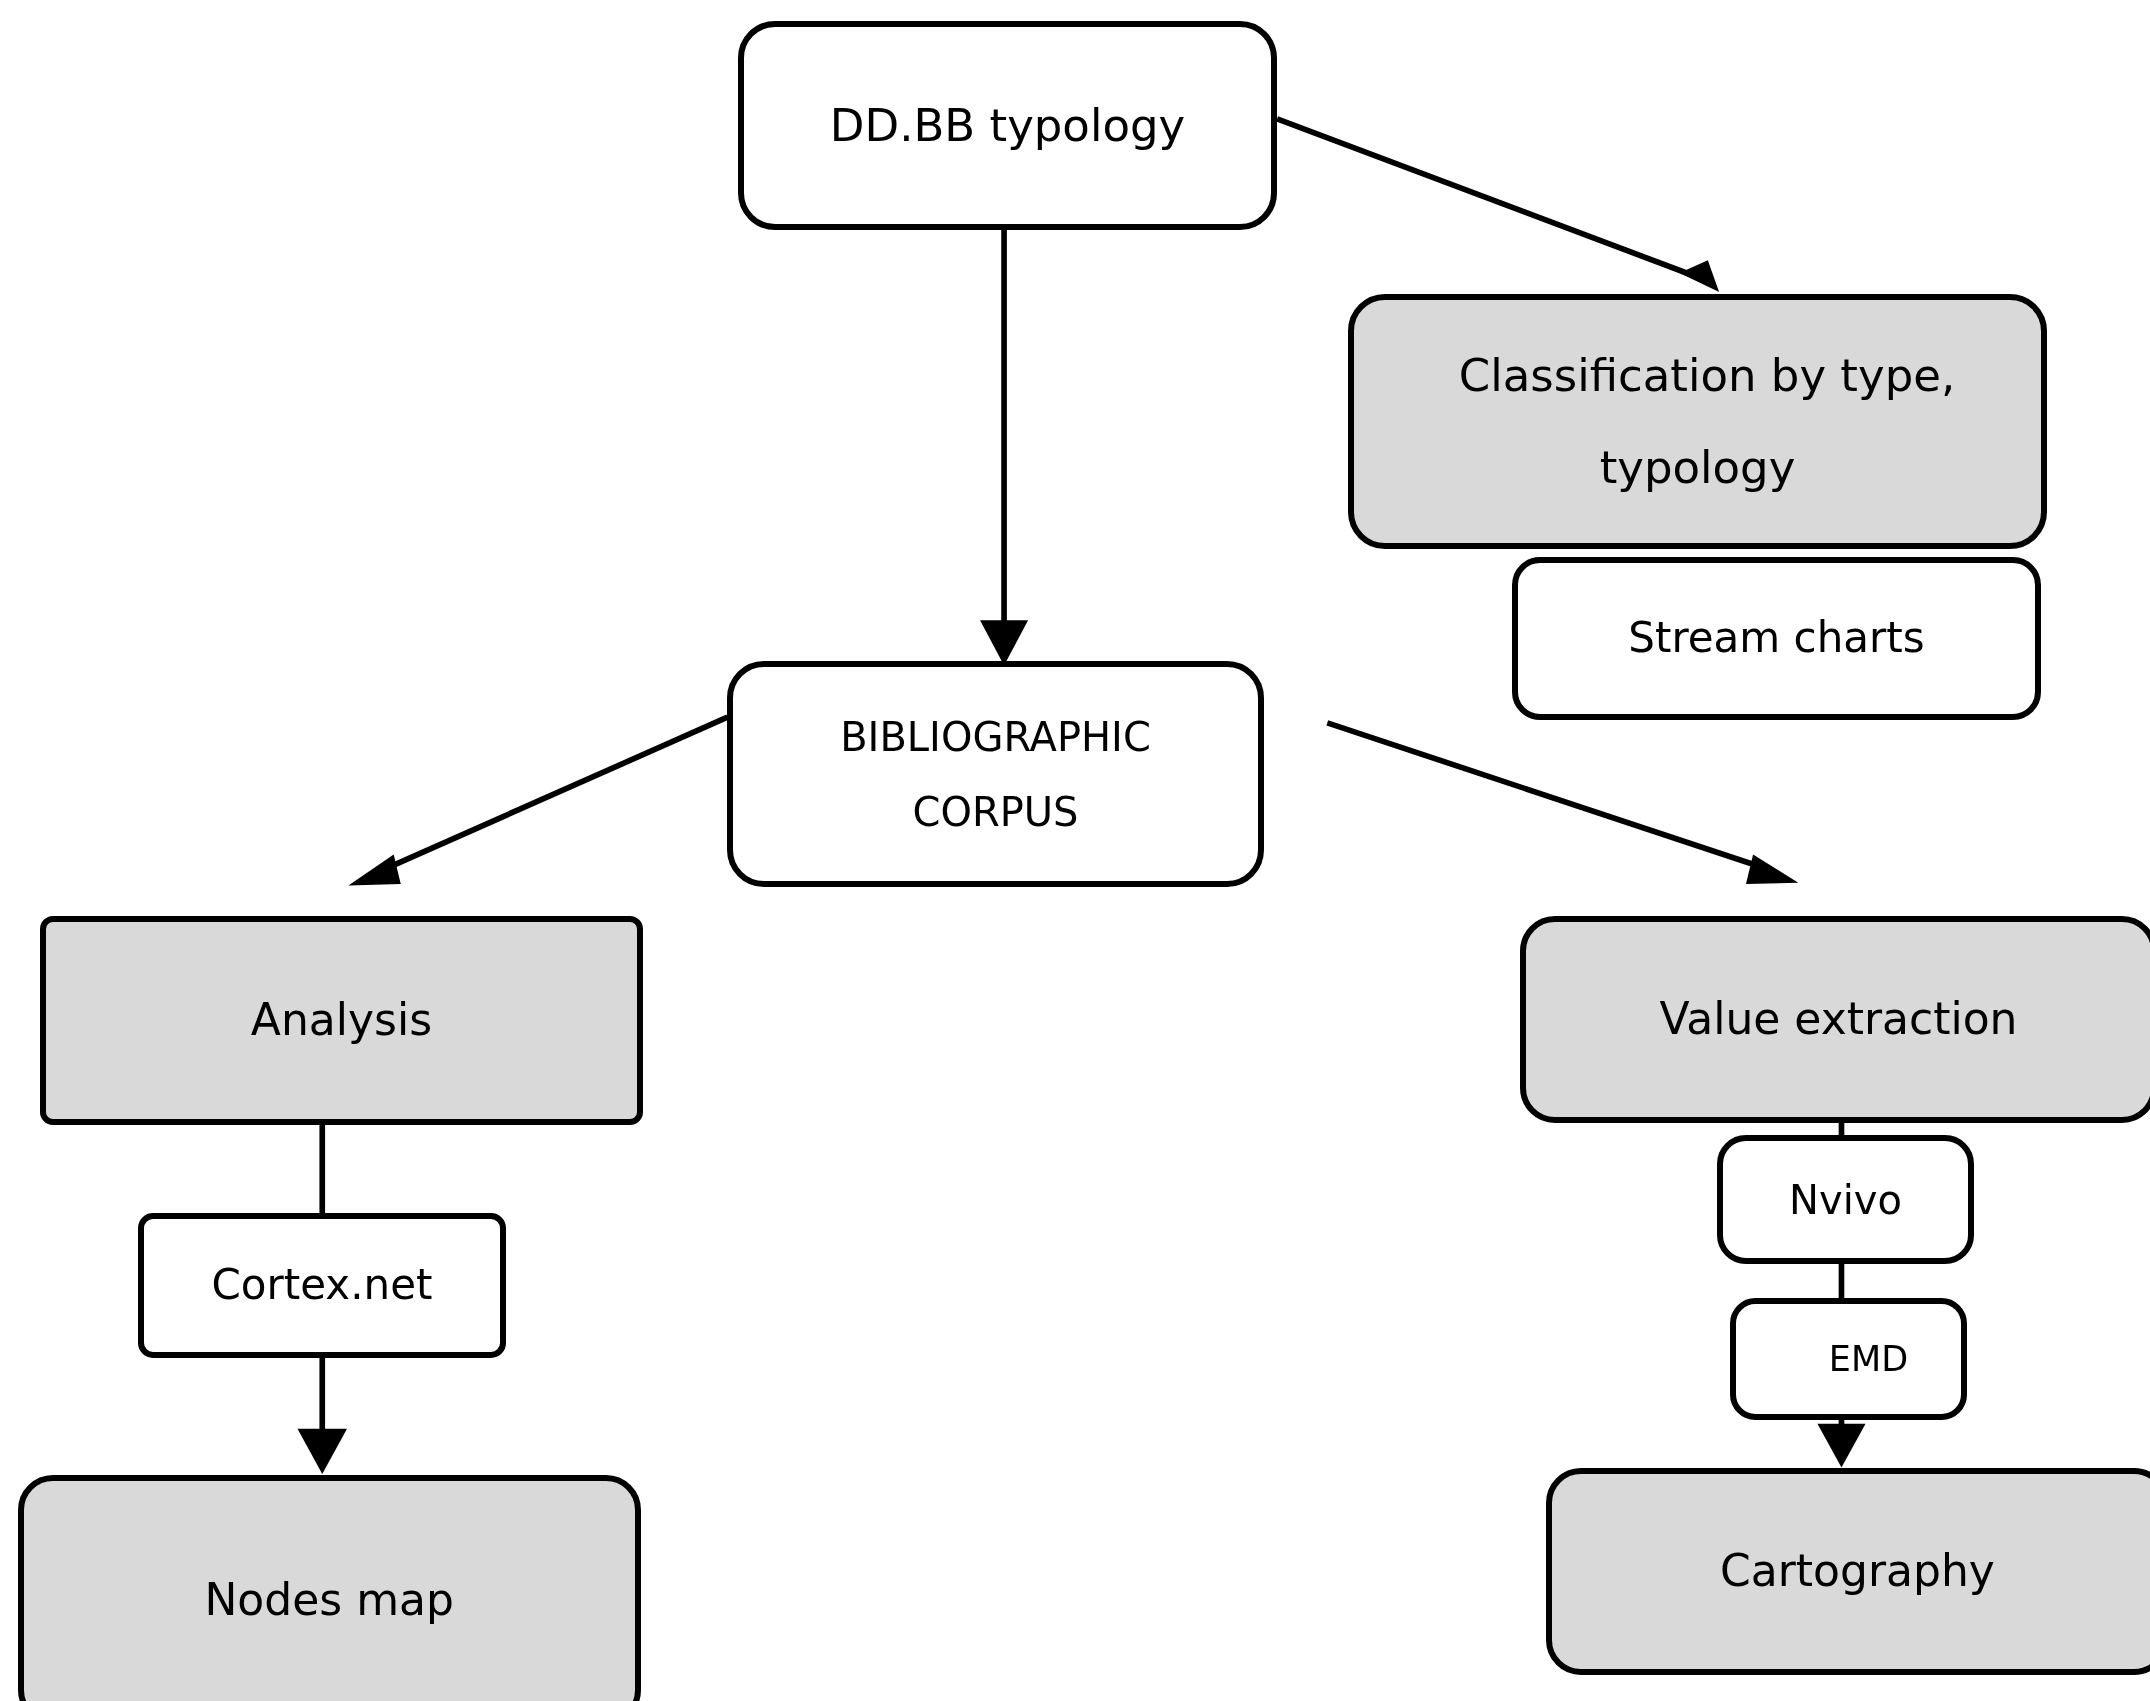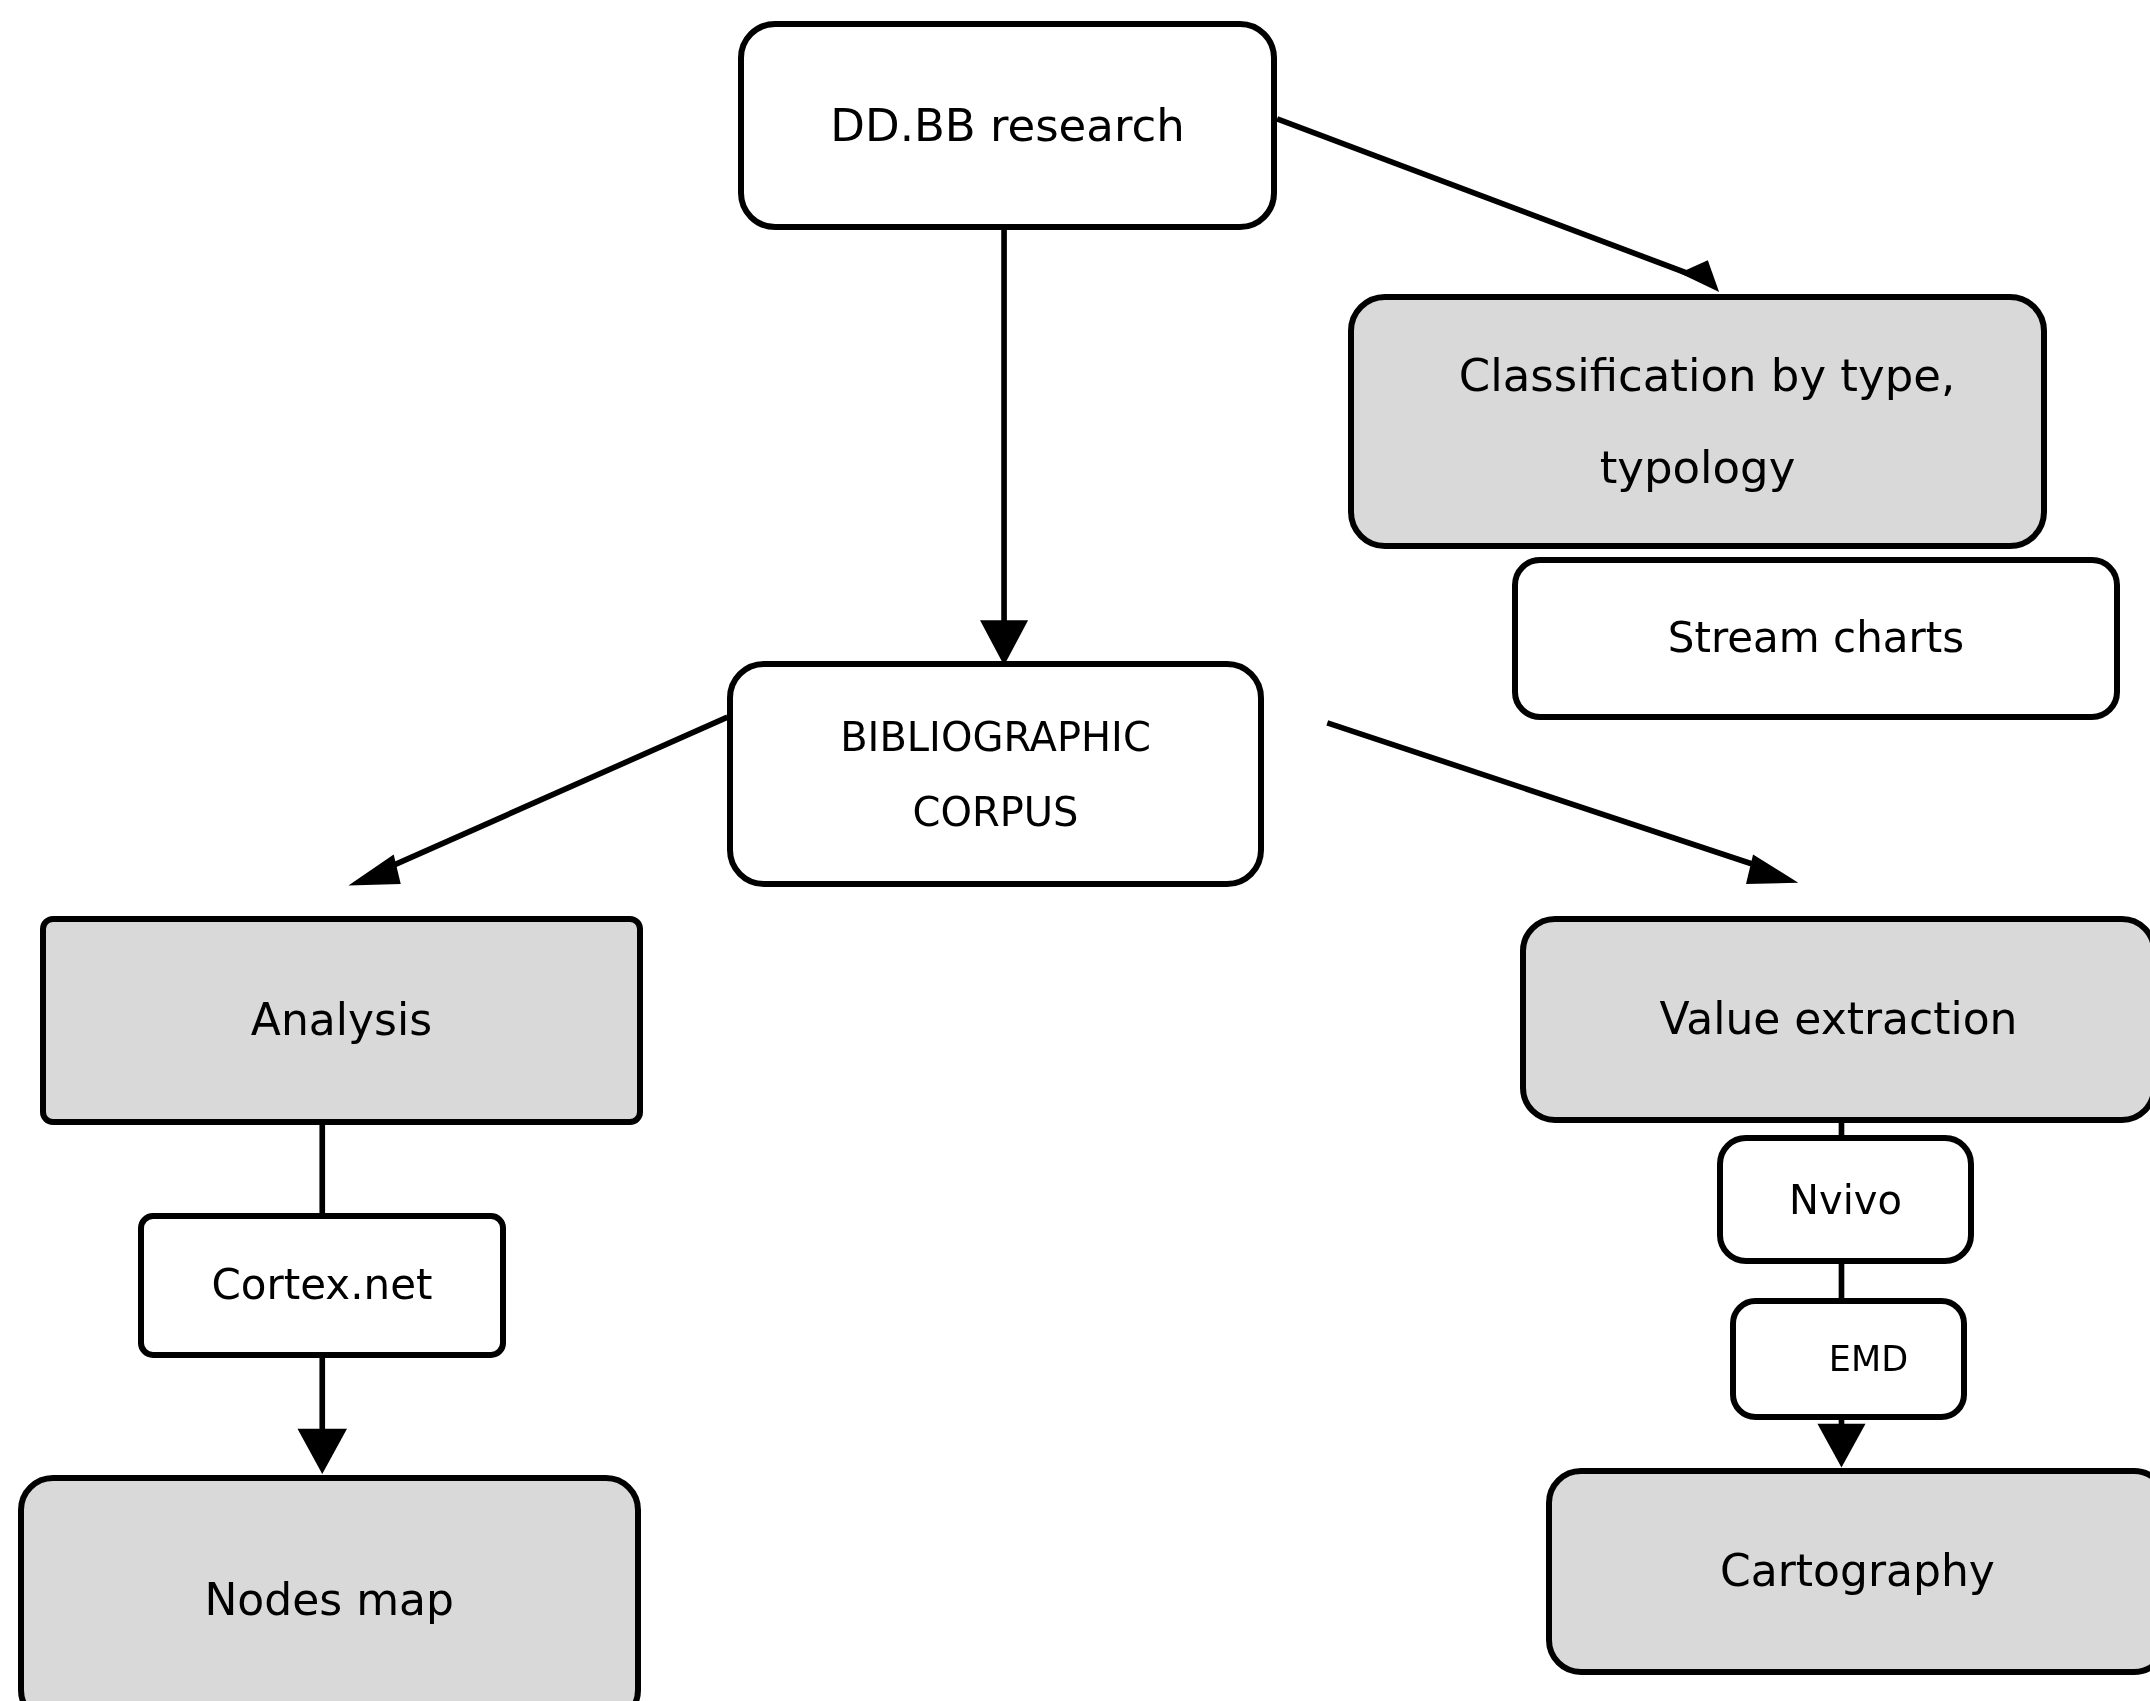--- a/index.html
+++ b/index.html
@@ -51,21 +51,21 @@
     font-size: 45px;
     border-radius: 37px;
   }
   #node-classification {
     left: 1348px; top: 294px; width: 699px; height: 255px;
     font-size: 45px;
     border-radius: 37px;
   }
   #node-classification .line:first-child { margin-bottom: 44px; padding-left: 19px; }
   #node-stream-charts {
-    left: 1512px; top: 557px; width: 608px; height: 163px;
+    left: 1512px; top: 557px; width: 529px; height: 163px;
     font-size: 42px;
     border-radius: 28px;
   }
   #node-bibliographic-corpus {
     left: 727px; top: 661px; width: 537px; height: 226px;
     font-size: 40px;
     border-radius: 37px;
     align-items: flex-end;
   }
   #node-bibliographic-corpus .line:first-child { margin-bottom: 33px; }
@@ -150,21 +150,21 @@
       <line x1="2603" y1="1785" x2="2603" y2="1840" stroke="#000000" stroke-width="8"></line>
     </g>
 
     <g>
       <line x1="2603" y1="2005" x2="2603" y2="2036" stroke="#000000" stroke-width="8"></line>
       <polygon points="2603,2075 2569,2013 2637,2013" fill="#000000"></polygon>
     </g>
   </svg>
 
   <div class="node fill-white" id="node-ddbb-research">
-    <span class="line">DD.BB research</span>
+    <span class="line">DD.BB typology</span>
   </div>
 
   <div class="node fill-grey" id="node-classification">
     <span class="line">Classification by type,</span>
     <span class="line">typology</span>
   </div>
 
   <div class="node fill-white" id="node-stream-charts">
     <span class="line">Stream charts</span>
   </div>

